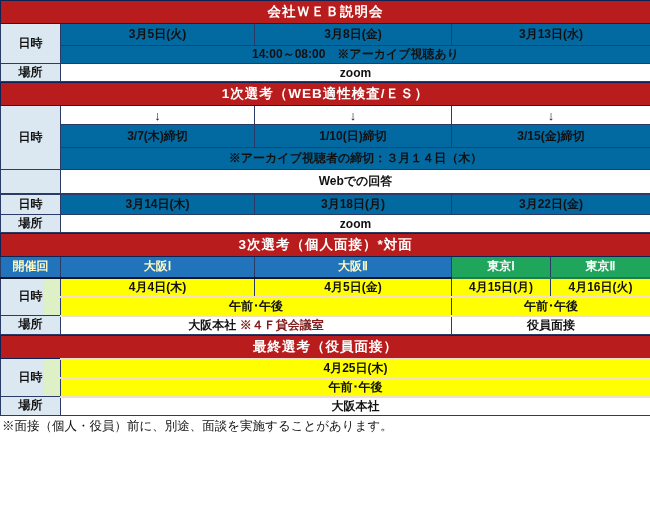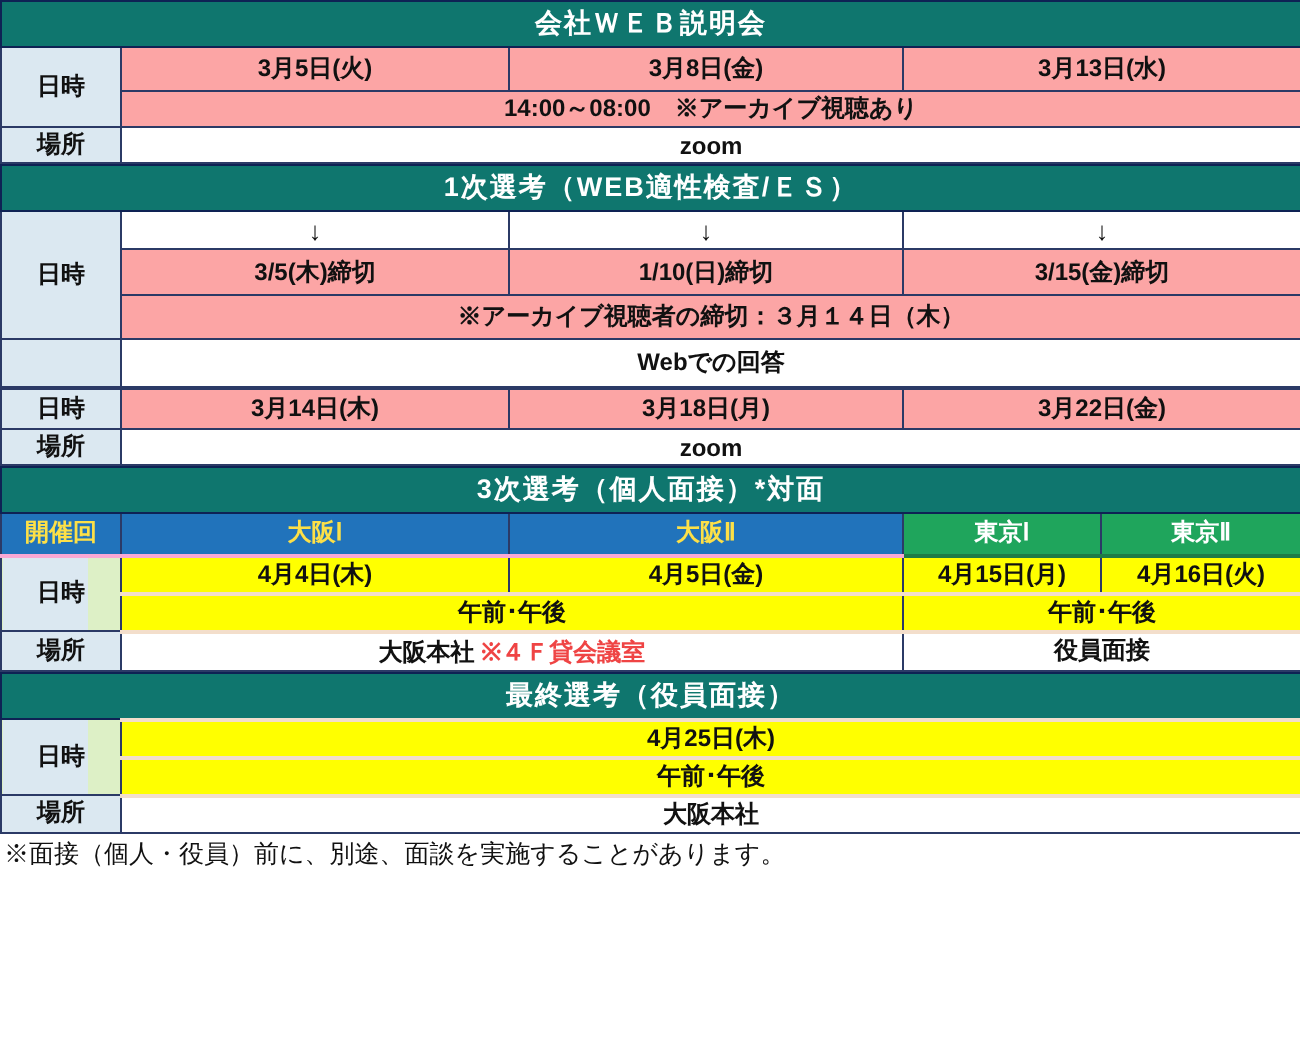--- a/index.html
+++ b/index.html
@@ -2,36 +2,36 @@
 <html><head>
 <meta charset="utf-8">
 <style>
   html,body{margin:0;padding:0;background:#ffffff;}
   body{font-family:"Liberation Sans",sans-serif;}
   #page{width:650px;height:525px;background:#ffffff;overflow:hidden;}
   table{border-collapse:collapse;table-layout:fixed;width:650px;}
   td{border:1px solid #2b3a66;text-align:center;vertical-align:middle;
      font-size:12px;font-weight:bold;color:#111;overflow:hidden;white-space:nowrap;padding:0 2px;}
   
-  td.navy{background:#0f766e;color:#ffffff;font-size:13.5px;letter-spacing:1px;
+  td.navy{background:#b91c1c;color:#ffffff;font-size:13.5px;letter-spacing:1px;
           border:1px solid #0e2254;height:22px;}
   
   td.lbl{background:#dbe8f1;}
   td.lblgrad{background:linear-gradient(90deg,#dbe8f1 72%,#ddf0c6 72%);}
   
-  td.y{background:#fca5a5;margin-left:39px;}
+  td.y{background:#0369a1;margin-left:39px;}
   
   td.ypale{background:#ffff00;border-top:2px solid #f3decb;border-bottom:2px solid #f3decb;}
   
   td.w{background:#ffffff;}
   
-  td.bluehead{background:#2173bb;color:#fde047;border-bottom:2px solid #f9a8d4;}
+  td.bluehead{background:#2173bb;color:#fef9c3;border-bottom:2px solid #0f172a;}
   td.greenhead{background:#1fa55c;color:#ffffff;border-bottom:2px solid #1e7c46;}
   td.arrow{background:#ffffff;font-weight:normal;font-size:13px;}
-  .red{color:#ef4444;font-family:Liberation Mono, monospace;}
+  .red{color:#7f1d1d;}
   #notes{width:646px;padding:2px 0 0 2px;}
   .note-line{font-size:12.5px;font-weight:normal;color:#111;line-height:17px;
              white-space:nowrap;}
 </style>
 </head>
 <body>
 
 <div id="page">
 
   <table>
@@ -74,21 +74,21 @@
         <tr style="height:22px">
       <td class="navy" colspan="5">1次選考（WEB適性検査/ＥＳ）</td>
     </tr>
     <tr style="height:19px">
       <td class="lbl" rowspan="3">日時</td>
       <td class="arrow">↓</td>
       <td class="arrow">↓</td>
       <td class="arrow" colspan="2">↓</td>
     </tr>
     <tr style="height:23px">
-      <td class="y">3/5(木)締切</td>
+      <td class="y">3/7(木)締切</td>
       <td class="y">1/10(日)締切</td>
       <td class="y" colspan="2">3/15(金)締切</td>
     </tr>
     <tr style="height:22px">
       <td class="y" colspan="4">※アーカイブ視聴者の締切：３月１４日（木）</td>
     </tr>
     <tr style="height:24px">
       <td class="lbl"></td>
       <td class="w" colspan="4">Webでの回答</td>
     </tr>

